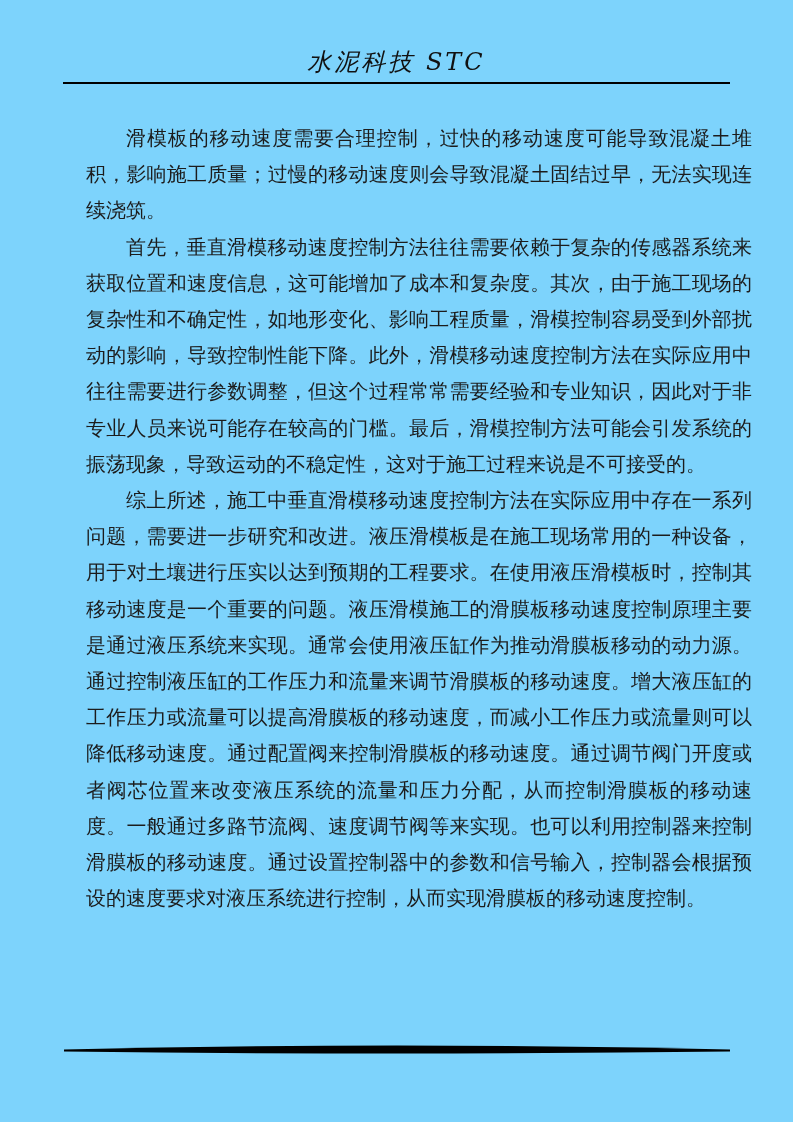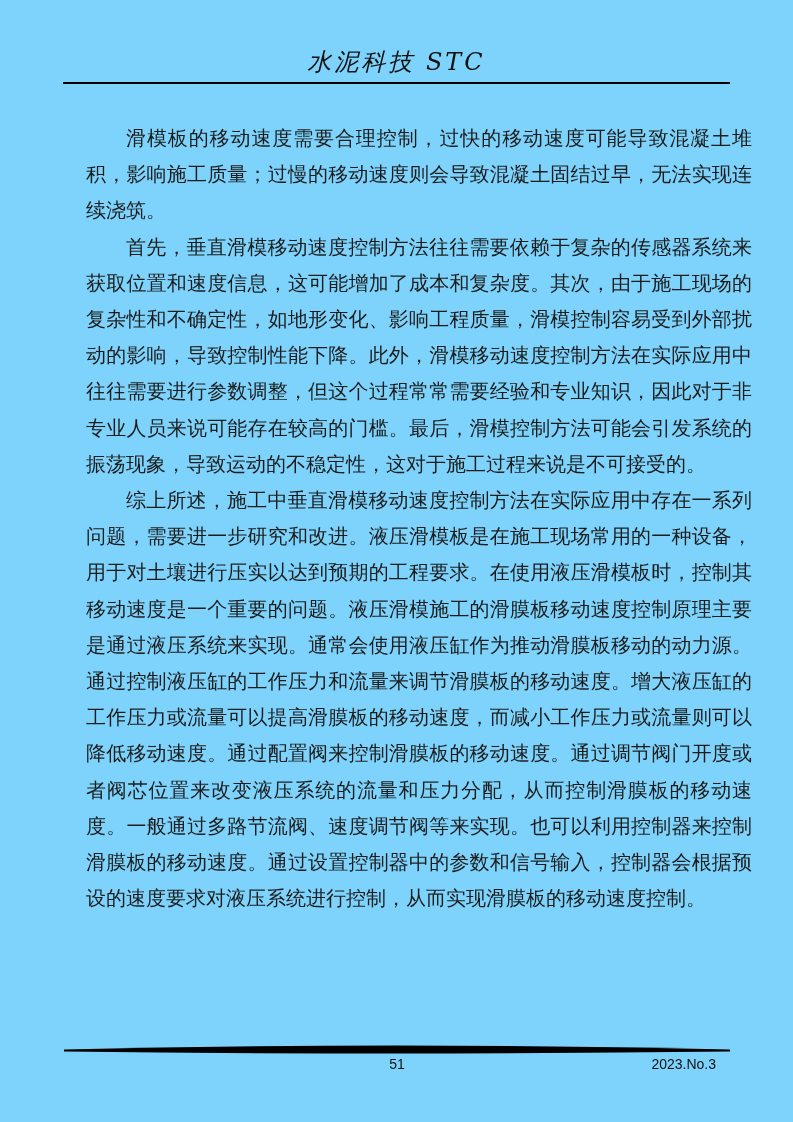--- a/index.html
+++ b/index.html
@@ -110,18 +110,14 @@
   <div class="article-body">
     <p>滑模板的移动速度需要合理控制，过快的移动速度可能导致混凝土堆积，影响施工质量；过慢的移动速度则会导致混凝土固结过早，无法实现连续浇筑。</p>
     <p>首先，垂直滑模移动速度控制方法往往需要依赖于复杂的传感器系统来获取位置和速度信息，这可能增加了成本和复杂度。其次，由于施工现场的复杂性和不确定性，如地形变化、影响工程质量，滑模控制容易受到外部扰动的影响，导致控制性能下降。此外，滑模移动速度控制方法在实际应用中往往需要进行参数调整，但这个过程常常需要经验和专业知识，因此对于非专业人员来说可能存在较高的门槛。最后，滑模控制方法可能会引发系统的振荡现象，导致运动的不稳定性，这对于施工过程来说是不可接受的。</p>
     <p>综上所述，施工中垂直滑模移动速度控制方法在实际应用中存在一系列问题，需要进一步研究和改进。液压滑模板是在施工现场常用的一种设备，用于对土壤进行压实以达到预期的工程要求。在使用液压滑模板时，控制其移动速度是一个重要的问题。液压滑模施工的滑膜板移动速度控制原理主要是通过液压系统来实现。通常会使用液压缸作为推动滑膜板移动的动力源。通过控制液压缸的工作压力和流量来调节滑膜板的移动速度。增大液压缸的工作压力或流量可以提高滑膜板的移动速度，而减小工作压力或流量则可以降低移动速度。通过配置阀来控制滑膜板的移动速度。通过调节阀门开度或者阀芯位置来改变液压系统的流量和压力分配，从而控制滑膜板的移动速度。一般通过多路节流阀、速度调节阀等来实现。也可以利用控制器来控制滑膜板的移动速度。通过设置控制器中的参数和信号输入，控制器会根据预设的速度要求对液压系统进行控制，从而实现滑膜板的移动速度控制。</p>
   </div>
 
   <svg class="footer-divider" viewBox="0 0 666 10" preserveAspectRatio="none" xmlns="http://www.w3.org/2000/svg">
     <path d="M0,4.5 Q333,-3.5 666,4.5 L666,6.5 Q333,10.5 0,6.5 Z" fill="#000000"></path>
   </svg>
 
-  <div class="footer-row">
-    <span class="page-number">51</span>
-    <span class="issue-number">2023.No.3</span>
-  </div>
 
 </div>
 
 </body></html>

